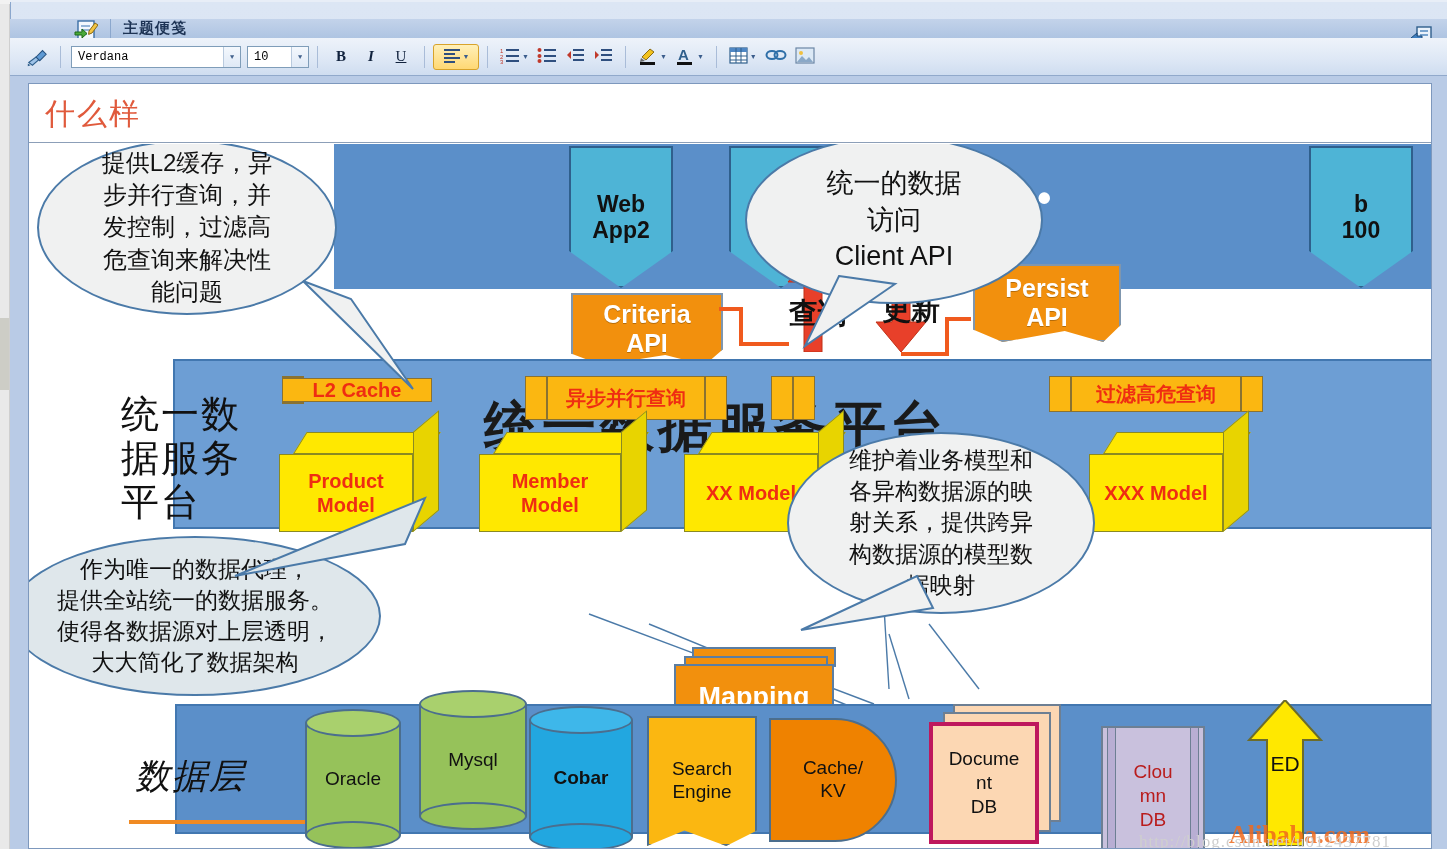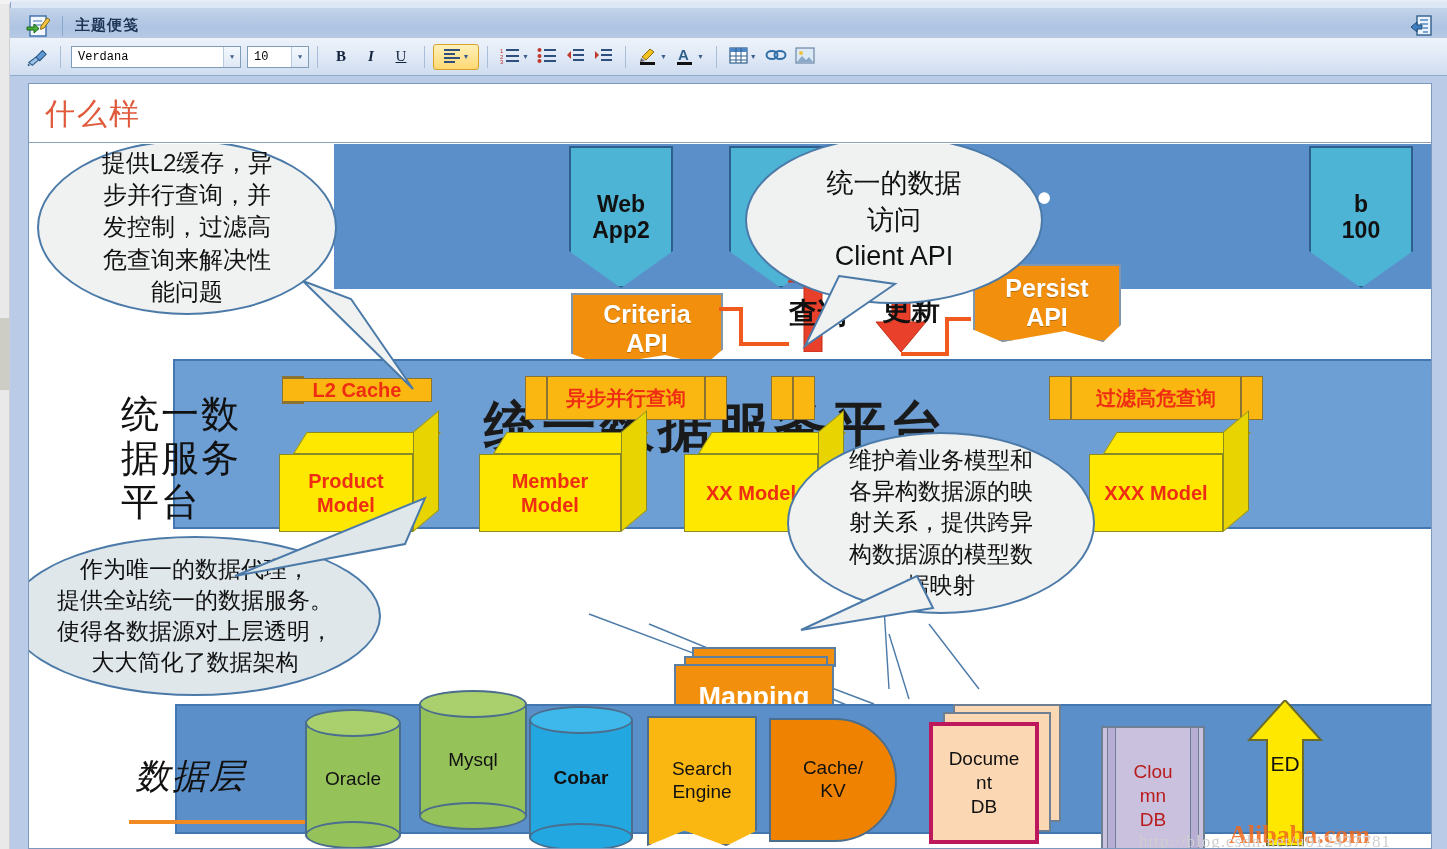--- a/index.html
+++ b/index.html
@@ -12,24 +12,24 @@
   }
   #app { position:relative; width:1447px; height:849px; background:#e8eef7; }
 
   
   .winframe{
     position:absolute; left:10px; top:2px; right:0px; bottom:0px;
     background:linear-gradient(#dce6f4,#ccdaee);
     border-left:1px solid #8ba7cd;
   }
   .titlebar{
-    position:absolute; left:10px; top:8px; width:1437px; height:36px;
+    position:absolute; left:10px; top:19px; width:1437px; height:36px;
     background:linear-gradient(#c3d3ea,#aec4e2 55%,#b9cbe6);
     border-bottom:1px solid #8ba7cd;
-    display:flex; align-items:center;
+    display:flex; padding-left:48px;
   }
   .title-icon{
     width:24px;height:24px;margin-left:16px;position:relative;flex:0 0 auto;
   }
   .title-sep{
     width:1px;height:20px;background:#8ba7cd;margin:0 12px;
   }
   .title-text{
     font-size:15px; color:#1d3354; font-weight:bold; letter-spacing:1px;
   }
@@ -548,21 +548,21 @@
           <div class="feat-cap"></div>
           <div class="feat-main" style="width:158px;white-space:pre-line;">异步并行查询</div>
           <div class="feat-cap"></div>
         </div>
 
         <div class="feat-wrap" style="left:742px;top:232px;height:44px;">
           <div class="feat-cap"></div>
           <div class="feat-cap"></div>
         </div>
 
-        <div class="feat-wrap" style="left:1020px;top:232px;height:44px;">
+        <div class="feat-wrap" style="left:1020px;top:232px;height:36px;">
           <div class="feat-cap"></div>
           <div class="feat-main" style="width:170px;white-space:pre-line;">过滤高危查询</div>
           <div class="feat-cap"></div>
         </div>
 
         <div class="cube" style="left:250px;top:288px;width:134px;height:100px;">
           <div class="top"></div>
           <div class="side"></div>
           <div class="face" style="white-space:pre-line;">Product
 Model</div>

